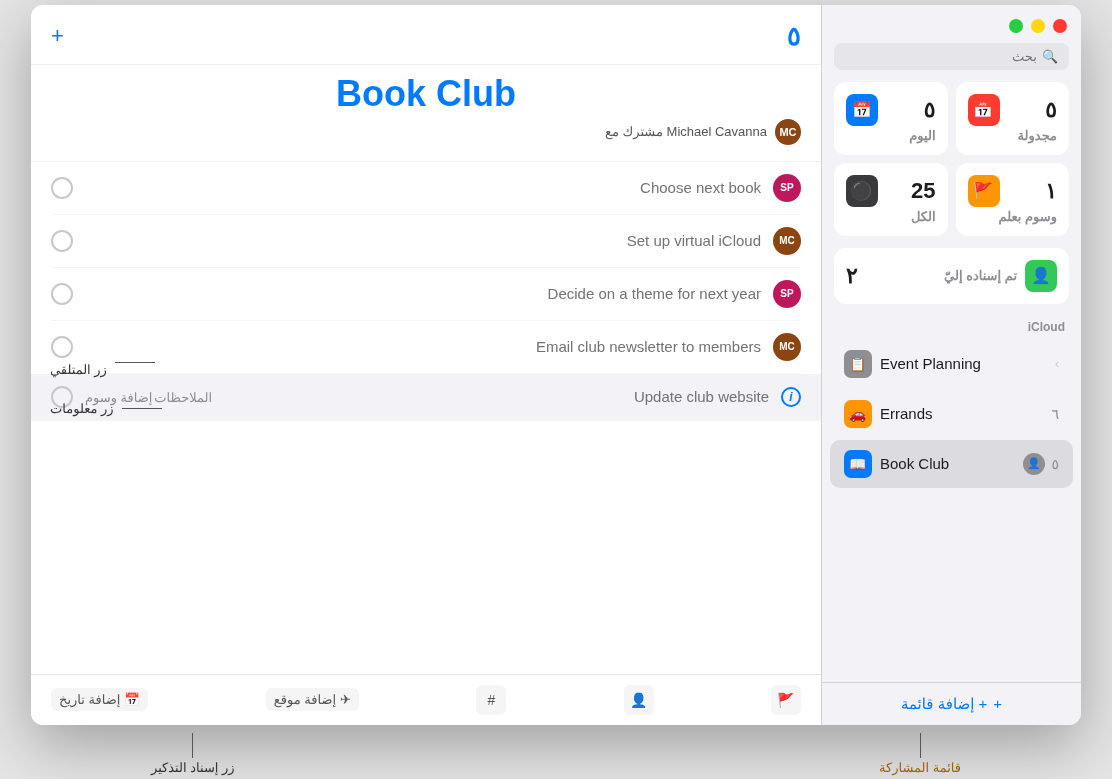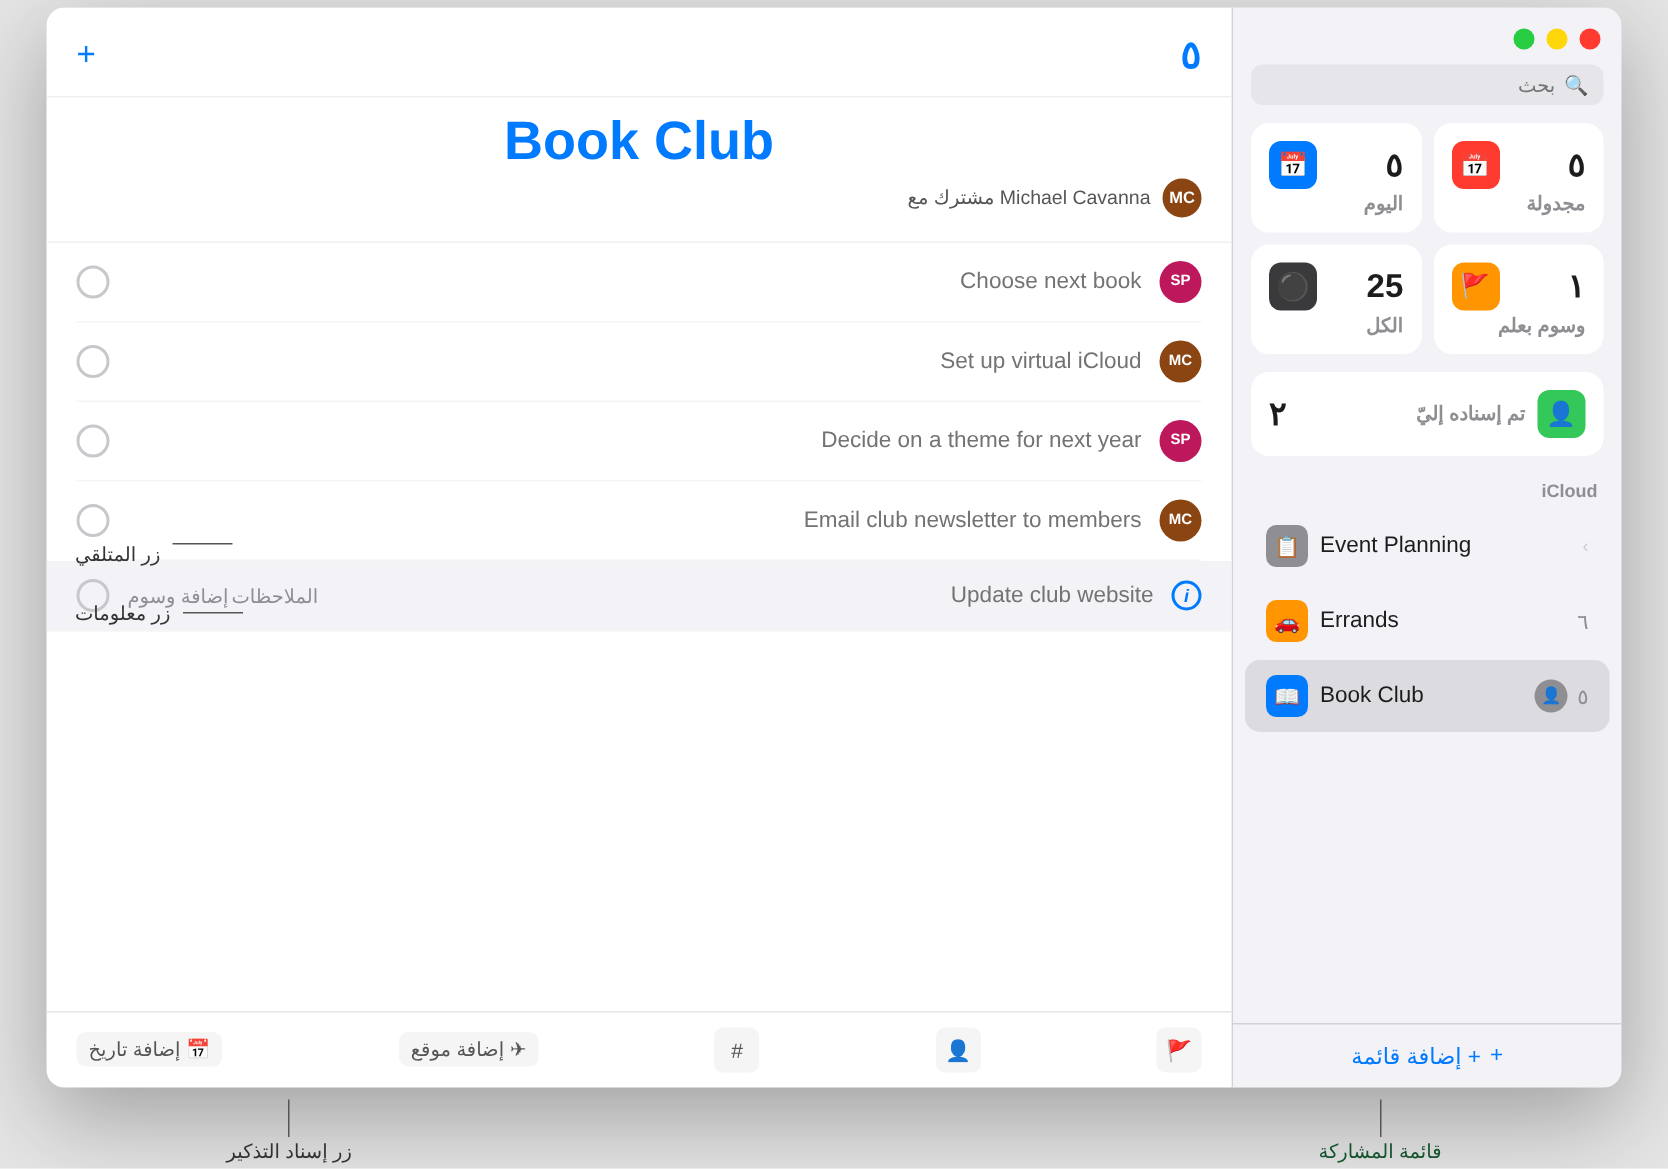--- a/index.html
+++ b/index.html
@@ -574,21 +574,21 @@
 
   </div>
 
   <div style="display:flex; justify-content:space-between; width:1050px; padding:0 120px; margin-top:8px;">
     <div style="display:flex;flex-direction:column;align-items:center;gap:2px;">
       <div style="width:1px;height:25px;background:#555;"></div>
       <span style="font-size:13px;color:#333;">زر إسناد التذكير</span>
     </div>
     <div style="display:flex;flex-direction:column;align-items:center;gap:2px;">
       <div style="width:1px;height:25px;background:#555;"></div>
-      <span style="font-size:13px;color:#14532d;">قائمة المشاركة</span>
+      <span style="font-size:13px;color:#a16207;">قائمة المشاركة</span>
     </div>
   </div>
 
   <div style="position:fixed;left:50px;top:330px;display:flex;flex-direction:column;gap:24px;">
     <div style="display:flex;align-items:flex-start;gap:8px;margin-top:32px;">
       <span style="font-size:13px;color:#333;">زر المتلقي</span>
       <div style="width:40px;height:1px;background:#555;"></div>
     </div>
     <div style="display:flex;align-items:center;gap:8px;">
       <span style="font-size:13px;color:#333;">زر معلومات</span>

